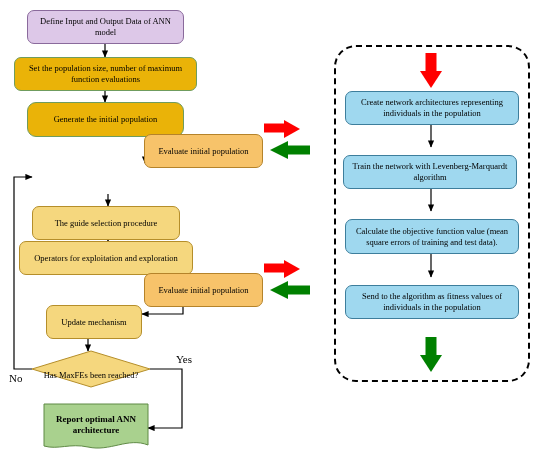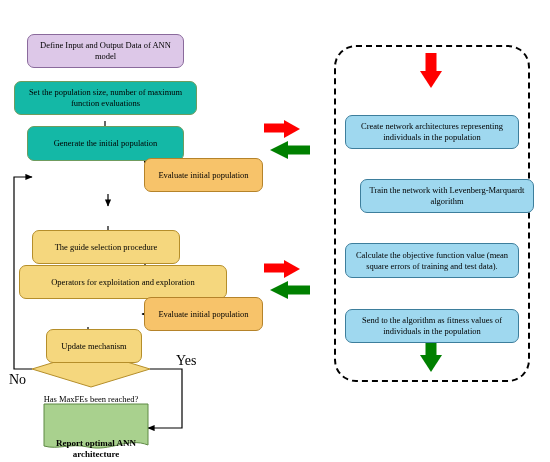--- a/index.html
+++ b/index.html
@@ -26,41 +26,40 @@
     display: flex;
     align-items: center;
     justify-content: center;
     text-align: center;
     font-family: "Liberation Serif", serif;
     font-size: 8.5px;
     line-height: 1.25;
     color: #000000;
     padding: 16px 4px;
     border: 1px solid #555;
-    margin-top: 24px;
   }
   .rounded { border-radius: 7px; }
   .n-purple  { background: #ddc8e8; border-color: #8a6a9c; }
-  .n-green   { background: #14b8a6; border-color: #6f9c5e; }
+  .n-green   { background: #eab308; border-color: #6f9c5e; }
   .n-pink    { background: #f6c9cf; border-color: #b2727d; }
   .n-orange  { background: #f5d77e; border-color: #b58e2a; }
   .n-orange2 { background: #f7c36a; border-color: #b5832a; align-items: center; }
   .n-blue    { background: #9fd8ef; border-color: #3d7e9c; }
 
   .dashed-box {
     position: absolute;
     border: 2px dashed #000;
     border-radius: 22px;
     box-sizing: border-box;
   }
 
   .label {
     position: absolute;
     font-family: "Liberation Serif", serif;
-    font-size: 14px;
+    font-size: 11px;
     color: #000;
   }
 
   svg.overlay {
     position: absolute;
     left: 0; top: 0;
     width: 550px;
     height: 462px;
     pointer-events: none;
   }
@@ -121,34 +120,34 @@
   <div class="dashed-box" style="left:334px; top:45px; width:196px; height:337px;"></div>
 
   <div class="node rounded n-purple" style="left:27px; top:10px; width:157px; height:30px;">
     <span>Define Input and Output Data of ANN model</span>
   </div>
 
   <div class="node rounded n-green" style="left:14px; top:57px; width:183px; height:32px;">
     <span>Set the population size, number of maximum function evaluations</span>
   </div>
 
-  <div class="node rounded n-green" style="left:27px; top:102px; width:157px; height:35px;">
+  <div class="node rounded n-green" style="left:27px; top:102px; width:157px; height:35px;border-radius:9px;">
     <span>Generate the initial population</span>
   </div>
 
   <div class="node rounded n-orange2" style="left:144px; top:134px; width:119px; height:21px;">
     <span>Evaluate initial population</span>
   </div>
 
 
   <div class="node rounded n-orange" style="left:32px; top:206px; width:148px; height:20px;">
     <span>The guide selection procedure</span>
   </div>
 
-  <div class="node rounded n-orange" style="left:19px; top:241px; width:208px; height:20px;">
+  <div class="node rounded n-orange" style="left:19px; top:241px; width:174px; height:20px;">
     <span>Operators for exploitation and exploration</span>
   </div>
 
   <div class="node rounded n-orange2" style="left:144px; top:273px; width:119px; height:22px;">
     <span>Evaluate initial population</span>
   </div>
 
   <div class="node rounded n-orange" style="left:46px; top:305px; width:96px; height:22px;">
     <span>Update mechanism</span>
   </div>
@@ -164,21 +163,21 @@
     <path d="M44,404 L148,404 L148,445 C128,437 110,452 88,447 C70,443 58,450 44,446 z" fill="#a9d18e" stroke="#5f8a45" stroke-width="1"></path>
   </svg>
   <div class="node" style="left:46px; top:409px; width:100px; height:30px; border:none; background:transparent; font-weight:bold; font-size:9px;justify-content:center;">
     <span>Report optimal ANN architecture</span>
   </div>
 
   <div class="node rounded n-blue" style="left:345px; top:91px; width:174px; height:34px;">
     <span>Create network architectures representing individuals in the population</span>
   </div>
 
-  <div class="node rounded n-blue" style="left:360px; top:155px; width:174px; height:26px;text-align:center;">
+  <div class="node rounded n-blue" style="left:343px; top:155px; width:174px; height:26px;text-align:center;">
     <span>Train the network with Levenberg-Marquardt algorithm</span>
   </div>
 
   <div class="node rounded n-blue" style="left:345px; top:219px; width:174px; height:35px;">
     <span>Calculate the objective function value (mean square errors of training and test data).</span>
   </div>
 
   <div class="node rounded n-blue" style="left:345px; top:285px; width:174px; height:34px;">
     <span>Send to the algorithm as fitness values of individuals in the population</span>
   </div>

